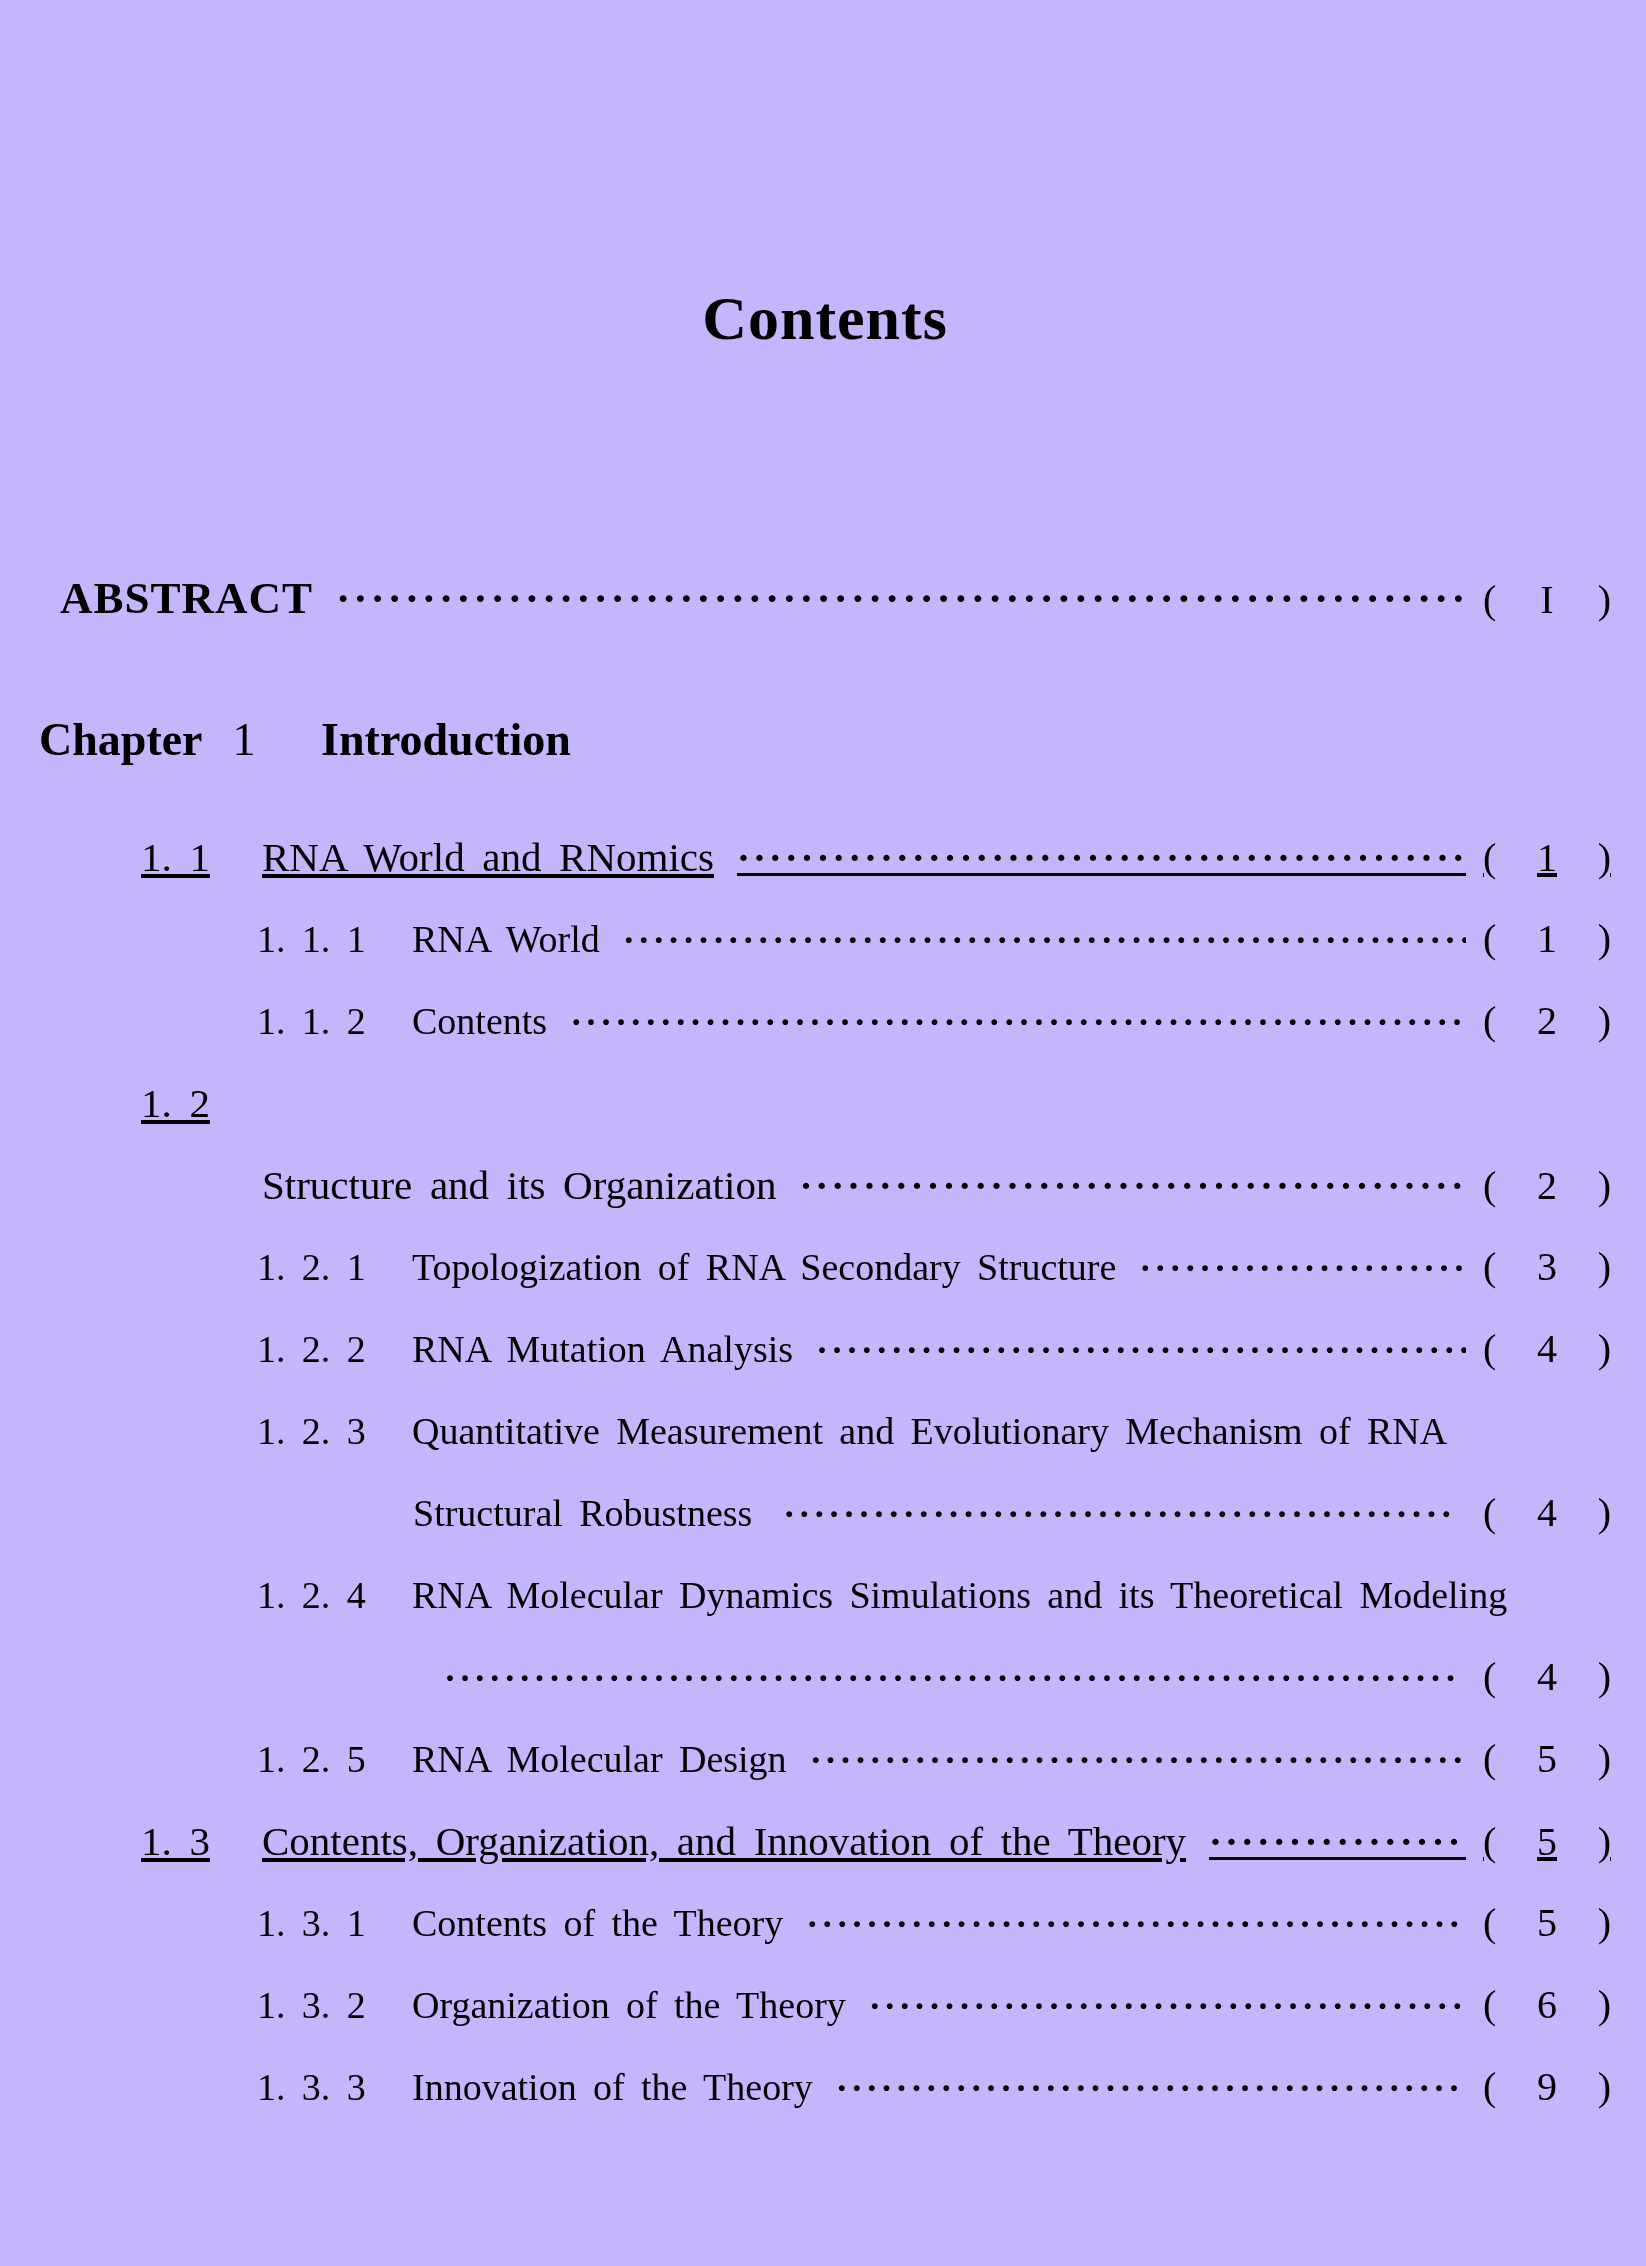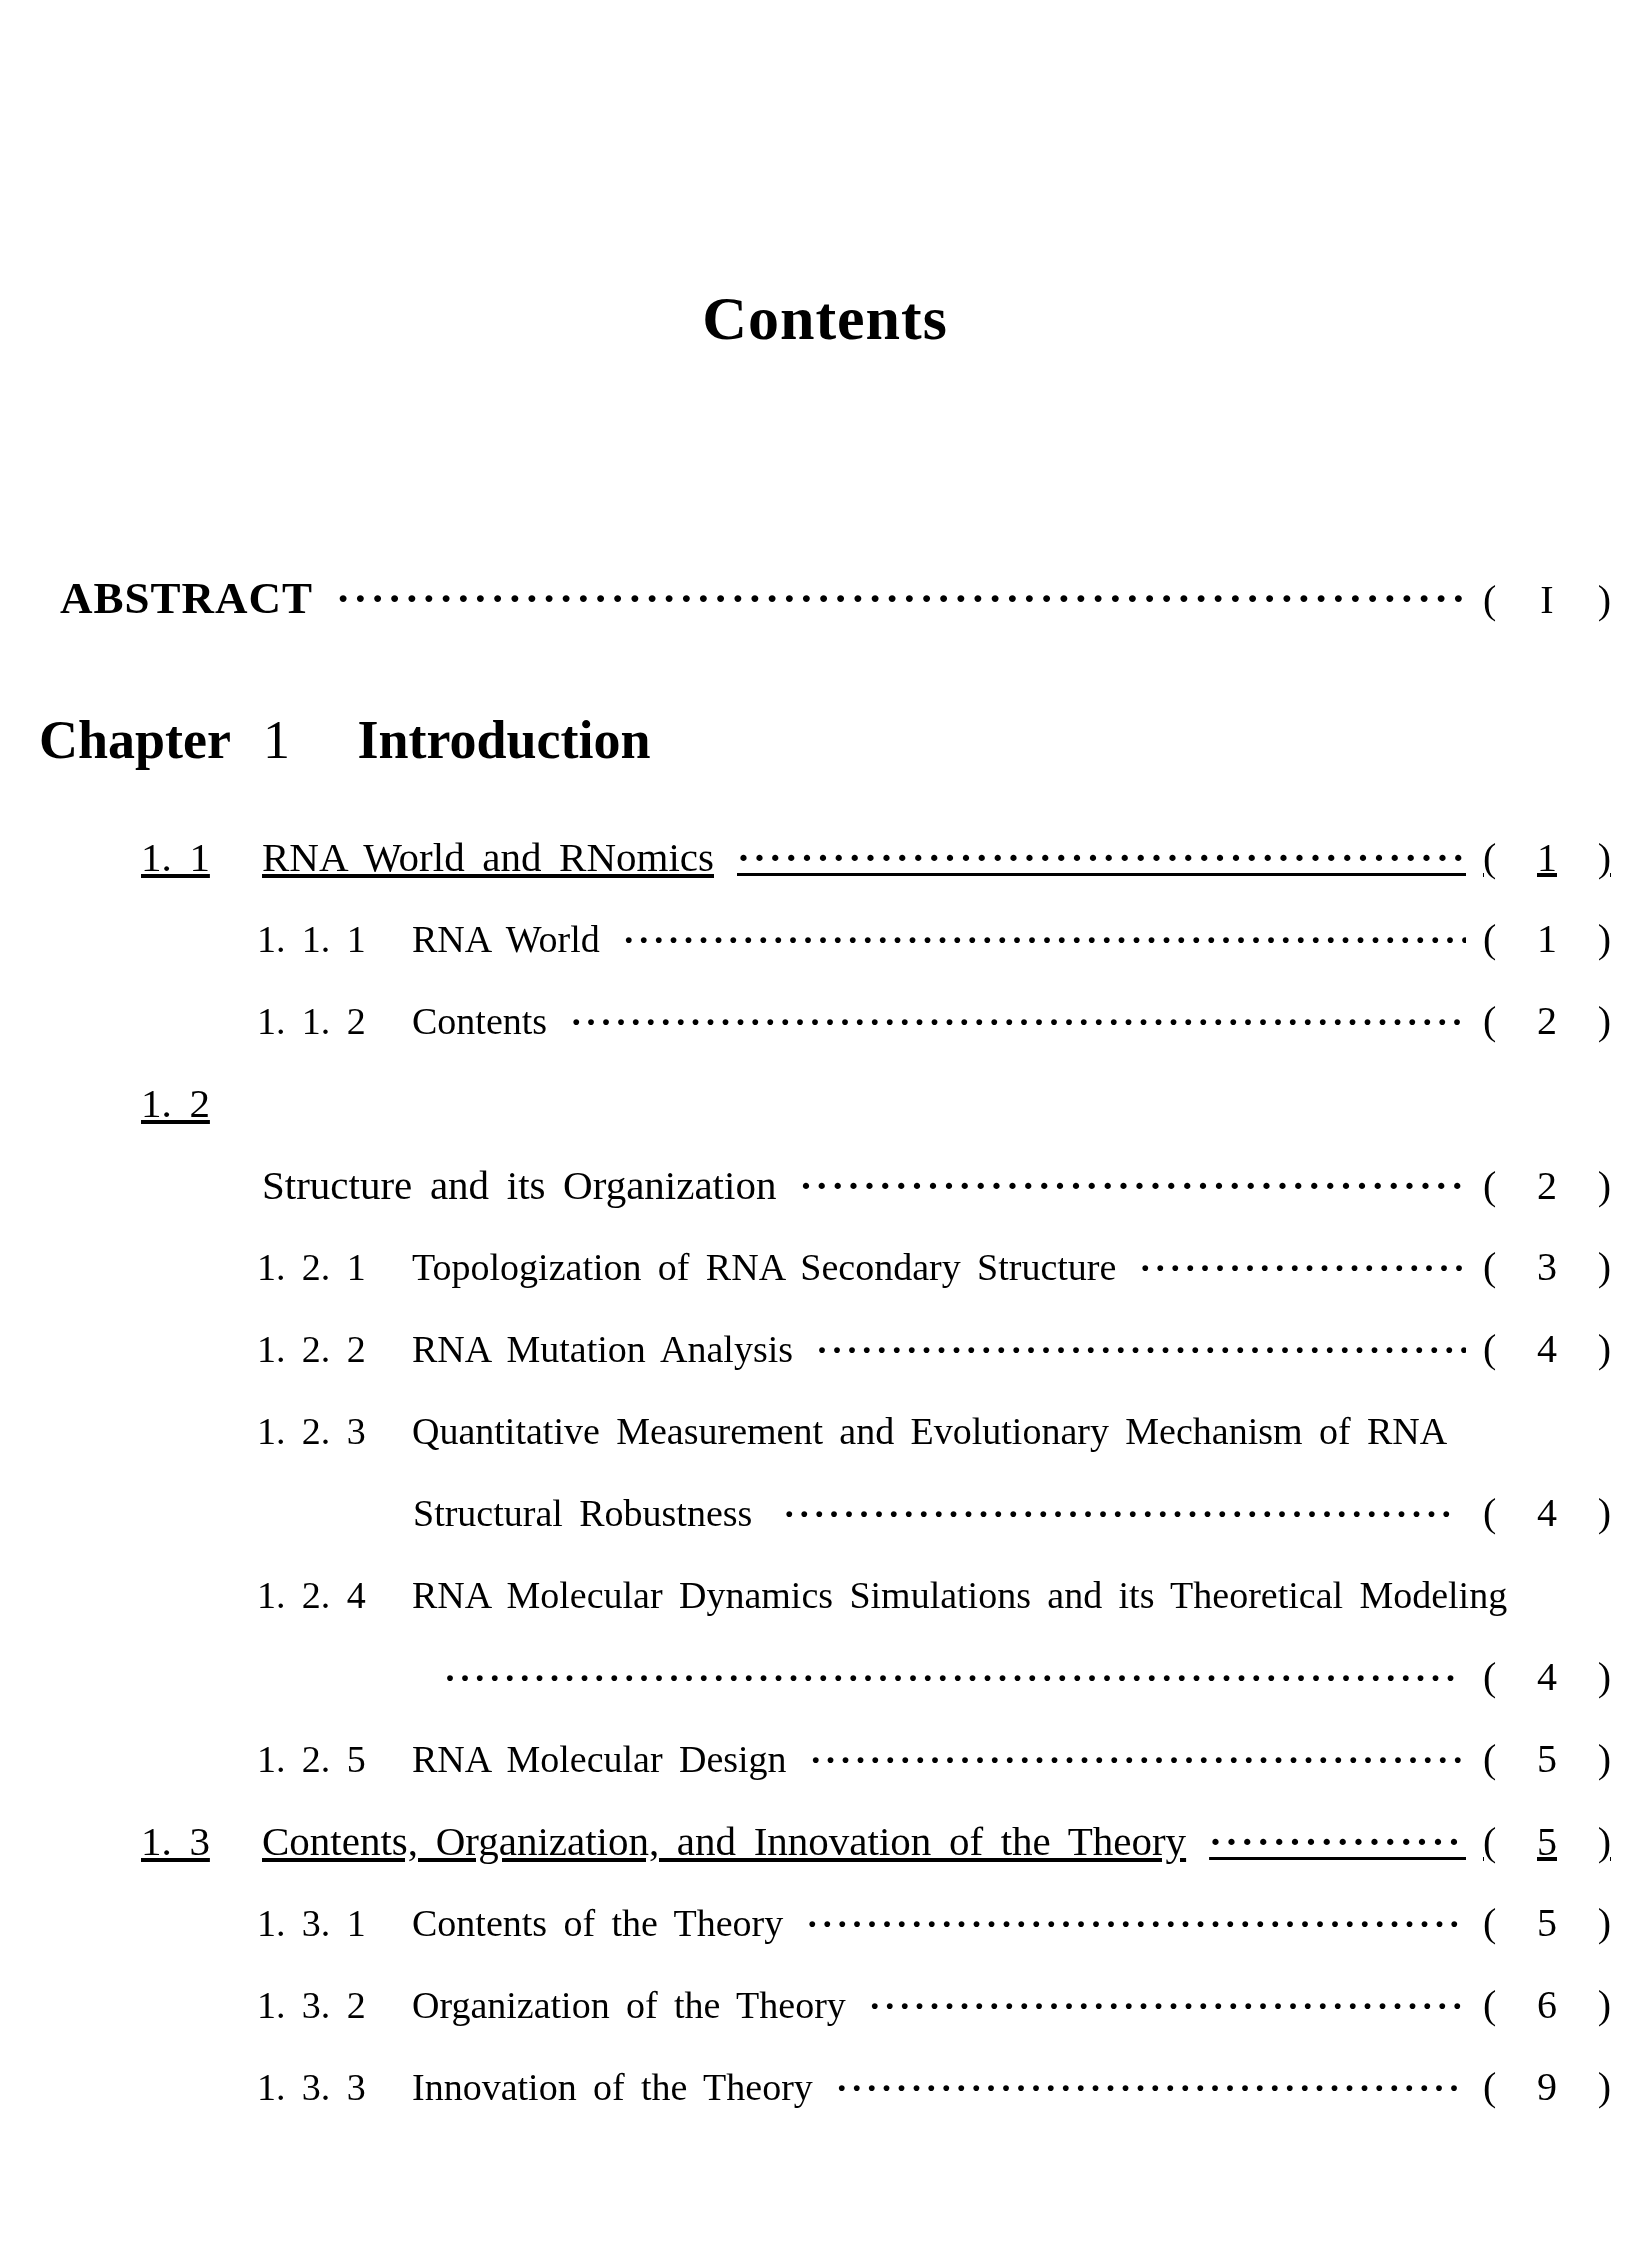--- a/index.html
+++ b/index.html
@@ -1,19 +1,19 @@
 <!DOCTYPE html>
 <html><head>
 <meta charset="utf-8">
 <style>
   html,body{margin:0;padding:0;background:#e8e8e8;}
   .page{
     position:relative;
     width:1647px;height:2267px;
-    background:#ffffff;color:#000;
+    background:#c4b5fd;color:#000;
     font-family:"Liberation Serif","DejaVu Serif",serif;
     overflow:hidden;
     margin:0 auto;
   }
   .doc{padding:0 36px 0 39px;}
 
   .title{
     margin-top:287px;
     text-align:center;
     font-size:62px;
@@ -34,21 +34,21 @@
   .abstract-row{
     margin-top:209px;
     height:81px;line-height:81px;
     font-size:45px;
   }
   .abstract-label{font-weight:bold;letter-spacing:1px;margin-left:21px;}
 
   .chapter-row{
     margin-top:60px;
     height:82px;line-height:82px;
-    font-size:54px;
+    font-size:46px;
     font-weight:bold;
   }
   .chapter-number{font-weight:normal;margin-left:19.4px;}
   .chapter-title{margin-left:54px;}
 
   .entries{margin-top:35px;}
 
   .lvl1{font-size:41px;padding-left:102px;text-decoration:underline;}
   .lvl2{font-size:38px;padding-left:218px;}
   .lvl1 .num{display:inline-block;width:121px;flex:none;}

